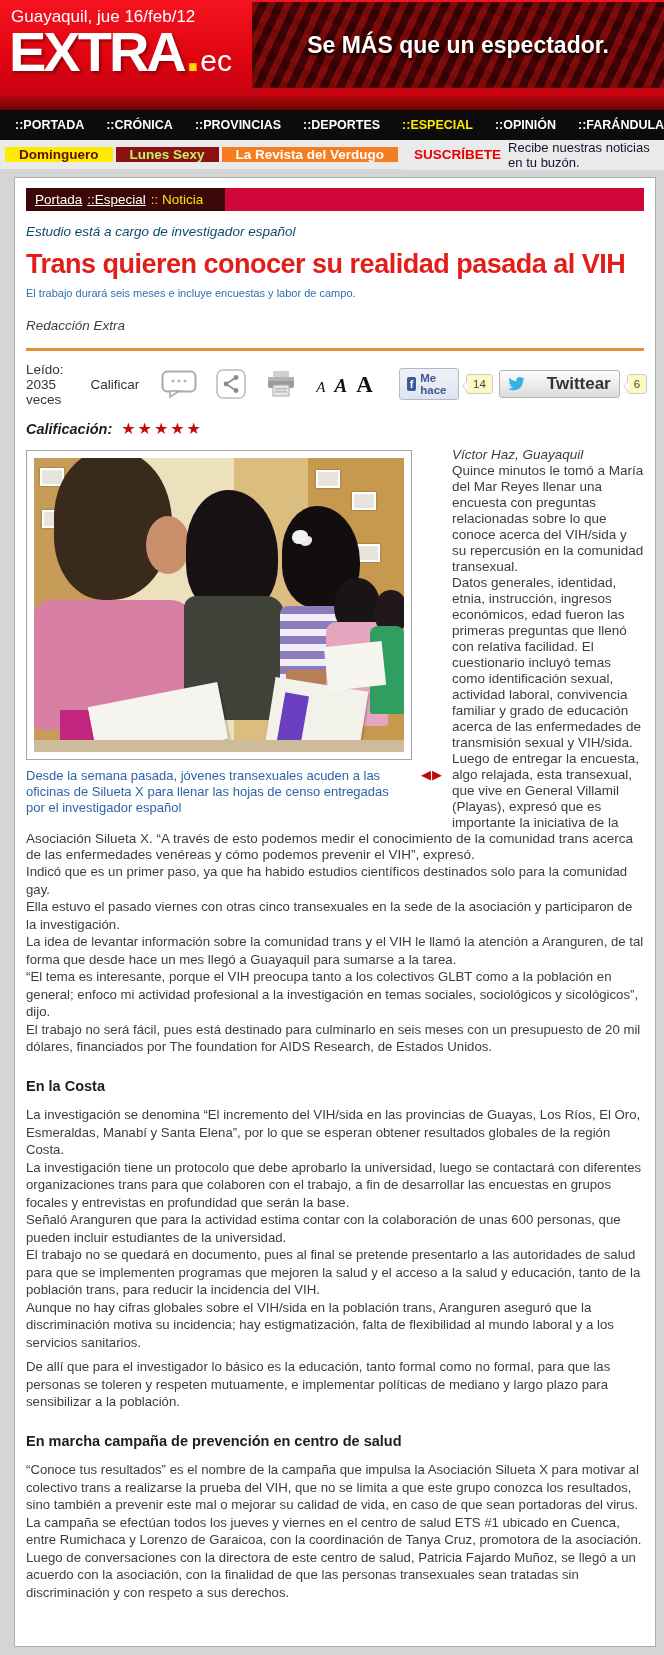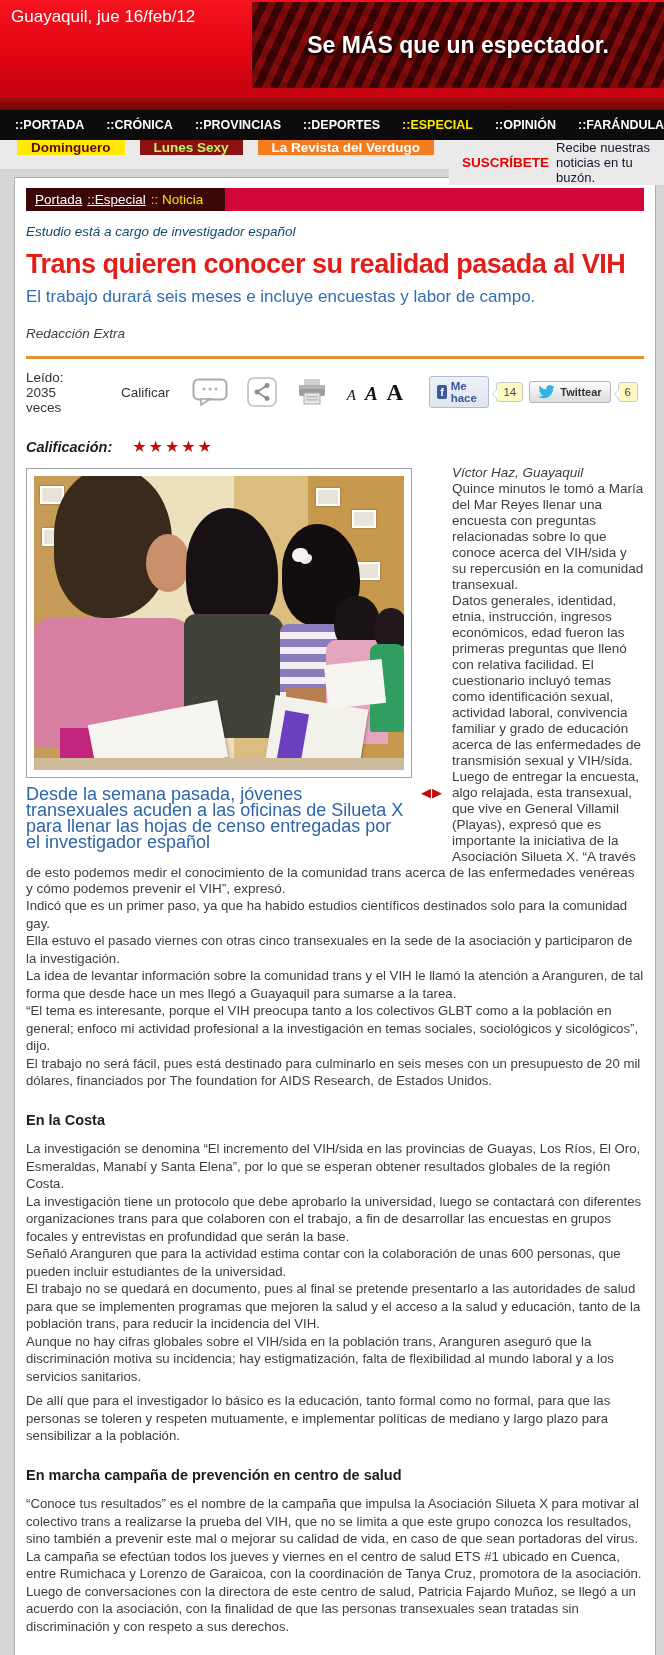--- a/index.html
+++ b/index.html
@@ -24,42 +24,42 @@
       repeating-linear-gradient(115deg, rgba(170,15,15,.50) 0 7px, rgba(45,0,0,.55) 7px 15px),
       repeating-linear-gradient(28deg, rgba(130,10,10,.40) 0 11px, rgba(60,3,3,.45) 11px 21px);
     display:flex; align-items:center; justify-content:center; }
   .slogan-text { color:#fff; font-weight:bold; font-size:23px; text-shadow:1px 2px 2px #000; }
   .hdr-strip { height:13px; background:linear-gradient(180deg,#a60b0b,#700404); }
   
   .mainnav { height:30px; background:#0c0c0c; display:flex; align-items:center; padding:0 4px; }
   .nav-item { color:#fff; font-weight:bold; font-size:12.5px; text-decoration:none; padding:0 11px; white-space:nowrap; }
   .nav-item.active { color:#ffe800; }
   
-  .subnav { height:29px; display:flex; align-items:flex-start; background:#eaeaea;gap:12px; }
+  .subnav { height:29px; display:flex; align-items:center; background:#eaeaea; }
   .subnav-sliver { width:5px; background:#8c0f0f; }
   .tab { display:flex; align-items:center; padding:0 14px; font-weight:bold; font-size:13.5px; margin-right:3px; cursor:pointer; white-space:nowrap; }
   .tab-dominguero { background:#ffea00; color:#5d0d0d; }
   .tab-lunes { background:#8c1212; color:#bef264; }
   .tab-revista { background:#f57d1f; color:#fff; }
   .subscribe-area { flex:1; display:flex; align-items:center; gap:7px; padding-left:13px; background:#eaeaea; }
   .subscribe-label { color:#e60000; font-weight:bold; font-size:13.5px; cursor:pointer; }
   .subscribe-text { color:#0f172a; font-size:13px; }
   
   .page { padding:8px 8px 0 14px; }
   .card { background:#fff; border:1px solid #aeaeae; padding:10px 11px 24px; min-height:1470px; }
   
   .breadcrumb { display:flex; height:23px; }
   .crumb-left { background:#3c0707; display:flex; align-items:center; gap:5px; padding:0 22px 0 9px; font-size:13.5px; white-space:nowrap; }
   .crumb-link { color:#fff; text-decoration:underline; cursor:pointer; }
   .crumb-current { color:#ffe000; }
   .crumb-bar { flex:1; background:#d1073c; }
   
   .kicker { font-style:italic; color:#0c4a6e; font-size:13.5px; margin:13px 0 0; }
   .headline { color:#e31d17; font-size:27px; font-weight:bold; letter-spacing:-0.5px; margin:10px 0 7px; }
-  .subtitle { color:#2e6fb2; font-size:17px; margin:0; }
+  .subtitle { color:#2e6fb2; font-size:11px; margin:0; }
   .byline-src { font-style:italic; color:#3f3f3f; font-size:13.5px; margin-top:19px; }
   .rule { border:none; border-top:3px solid #e39134; margin:15px 0 0; }
   
   .toolbar { display:flex; align-items:center; margin-top:16px; height:34px; }
   .read-count { font-size:13.5px; color:#333; margin-right:27px; }
   .rate-link { font-size:13.5px; color:#333; margin-right:22px; cursor:pointer; }
   .tool-ic { margin-right:19px; cursor:pointer; display:inline-flex; align-items:center; }
   .fontsize-group { display:flex; align-items:baseline; gap:9px; margin-right:26px; }
   .fs { font-family:"Liberation Serif", serif; color:#111; cursor:pointer; line-height:1; }
   .fs-sm { font-size:15px; font-style:italic; }
@@ -69,50 +69,55 @@
   .fb-btn { display:flex; align-items:center; gap:4px; background:linear-gradient(#eef1f7,#dfe4ef);
     border:1px solid #aebad1; border-radius:3px; padding:3px 7px; font-size:11.5px; font-weight:bold; color:#3b5998; cursor:pointer; }
   .fb-f { width:14px; height:14px; background:#3b5998; color:#fff; border-radius:2px; font-size:11px;
     display:flex; align-items:center; justify-content:center; font-weight:bold; }
   .count-bubble { position:relative; border:1px solid #c5ccd8; background:#fef9c3; border-radius:3px;
     padding:3px 6px; font-size:11.5px; color:#444; margin:0 6px 0 7px; }
   .count-bubble::before { content:""; position:absolute; left:-5px; top:6px; border:5px solid transparent;
     border-right-color:#c5ccd8; border-left:none; }
   .count-bubble::after { content:""; position:absolute; left:-4px; top:6px; border:5px solid transparent;
     border-right-color:#fff; border-left:none; }
-  .tw-btn { display:flex; align-items:center; gap:5px; background:linear-gradient(#fdfdfd,#dcdcdc);
-    border:1px solid #b5b5b5; border-radius:3px; padding:3px 8px; font-size:11px; font-weight:bold; color:#333; cursor:pointer; }
-  
-  .rating-row { margin-top:30px; display:flex; align-items:center; gap:20px; }
+  .tw-btn { display:flex; align-items:center; gap:22px; background:linear-gradient(#fdfdfd,#dcdcdc);
+    border:1px solid #b5b5b5; border-radius:3px; padding:3px 8px; font-size:17px; font-weight:bold; color:#333; cursor:pointer; }
+  
+  .rating-row { margin-top:20px; display:flex; align-items:center; gap:9px; }
   .rating-label { font-weight:bold; font-style:italic; font-size:14.5px; color:#1d1d1d; }
   .stars { color:#c40a0a; font-size:16px; letter-spacing:2px; line-height:1; }
   
   .article { margin-top:10px; color:#3d3d3d; }
   .figure { float:left; width:386px; margin:3px 40px 8px 0; position:relative; }
   .photo-frame { border:1px solid #a5a5a5; background:#fff; padding:7px; }
   .photo { position:relative; height:294px; overflow:hidden;
     background:linear-gradient(90deg,#c79c58 0 17%, #ece0bd 17% 54%, #dcbd80 54% 74%, #c6994f 74%); }
   .ph { position:absolute; }
   .pol { width:24px; height:18px; background:#e8e4da; border:2px solid #fff; box-shadow:0 0 2px rgba(0,0,0,.35); }
-  .photo-caption { color:#2e64a8; font-size:18px; line-height:16px; margin-top:8px; padding-right:6px; }
+  .photo-caption { color:#2e64a8; font-size:13px; line-height:16px; margin-top:8px; padding-right:6px; }
   .photo-nav { position:absolute; right:-31px; top:317px; color:#c00b0b; font-size:13px; letter-spacing:1px; cursor:pointer; white-space:nowrap; }
   .flow-tight { font-size:13.5px; line-height:16px; }
   .flow-tight p { margin:0; }
   .byline-author { font-style:italic; }
   .flow-wide { font-size:13.2px; line-height:17.5px; }
   .flow-wide p { margin:0; }
   .section-title { font-weight:bold; font-size:14.5px; color:#1d1d1d; margin:22px 0 11px; }
   .gap-top { margin-top:7px !important; }
   .clearfix::after { content:""; display:block; clear:both; }
 </style>
 </head>
 <body>
 
 <header class="masthead">
   <div class="dateline">Guayaquil, jue 16/feb/12</div>
+  <div class="logo">
+    <span class="logo-main">EXTRA</span>
+    <span class="logo-dot">.</span>
+    <span class="logo-ec">ec</span>
+  </div>
   <div class="slogan-panel">
     <span class="slogan-text">Se MÁS que un espectador.</span>
   </div>
 </header>
 <div class="hdr-strip"></div>
 
 <nav class="mainnav">
   <a class="nav-item">::PORTADA</a>
   <a class="nav-item">::CRÓNICA</a>
   <a class="nav-item">::PROVINCIAS</a>

